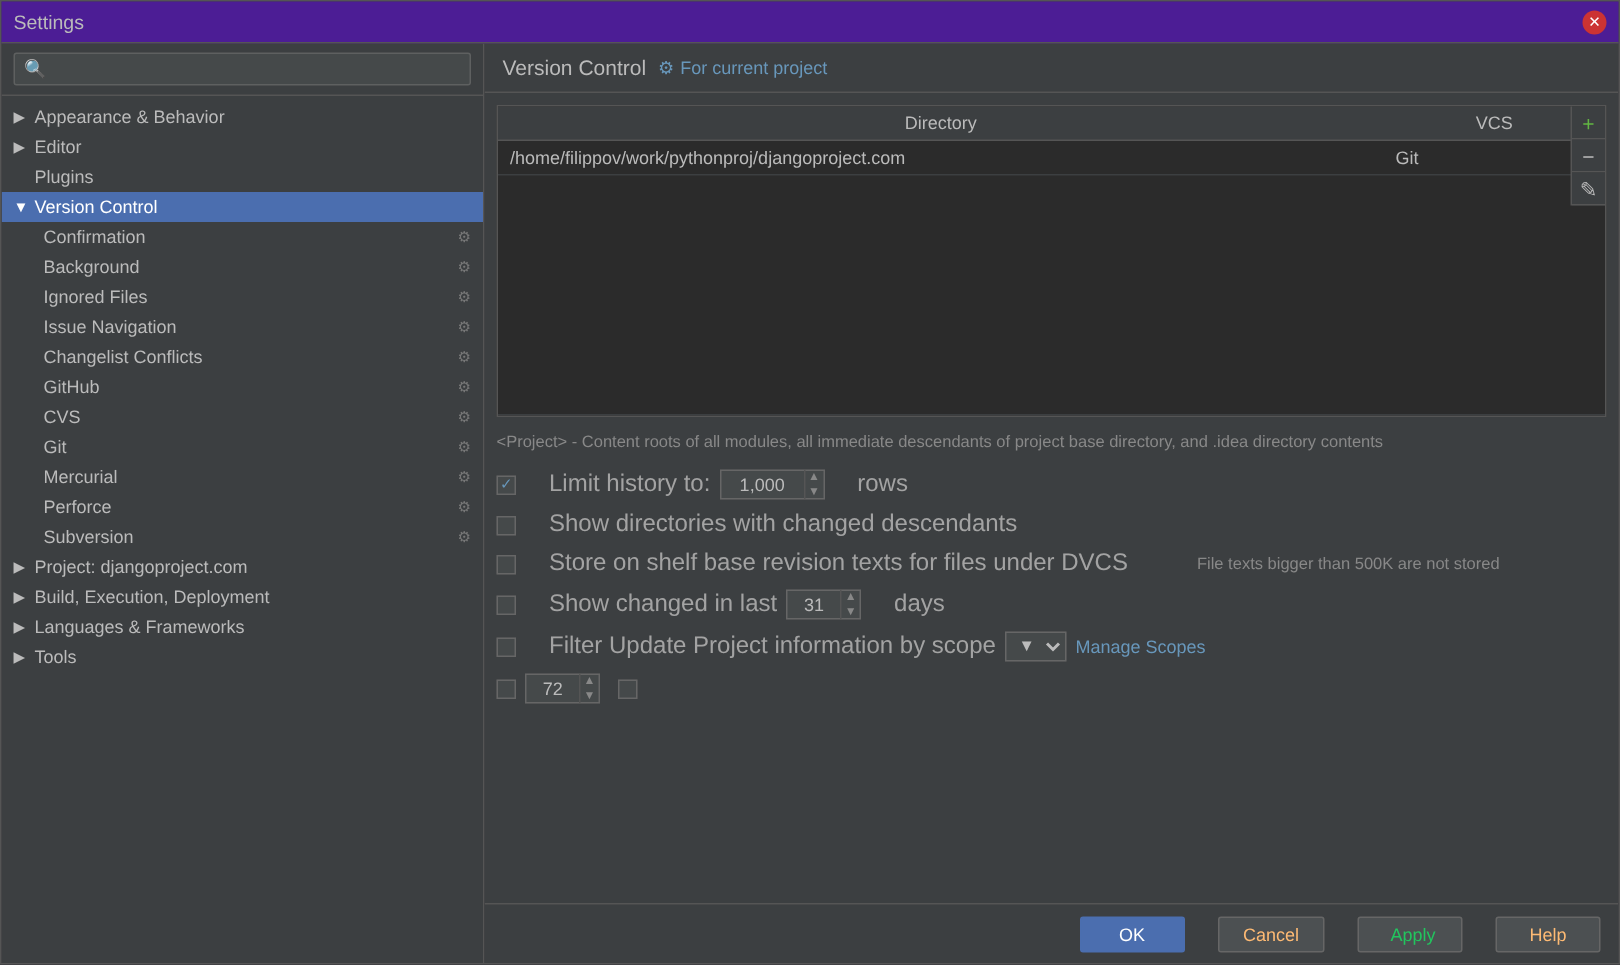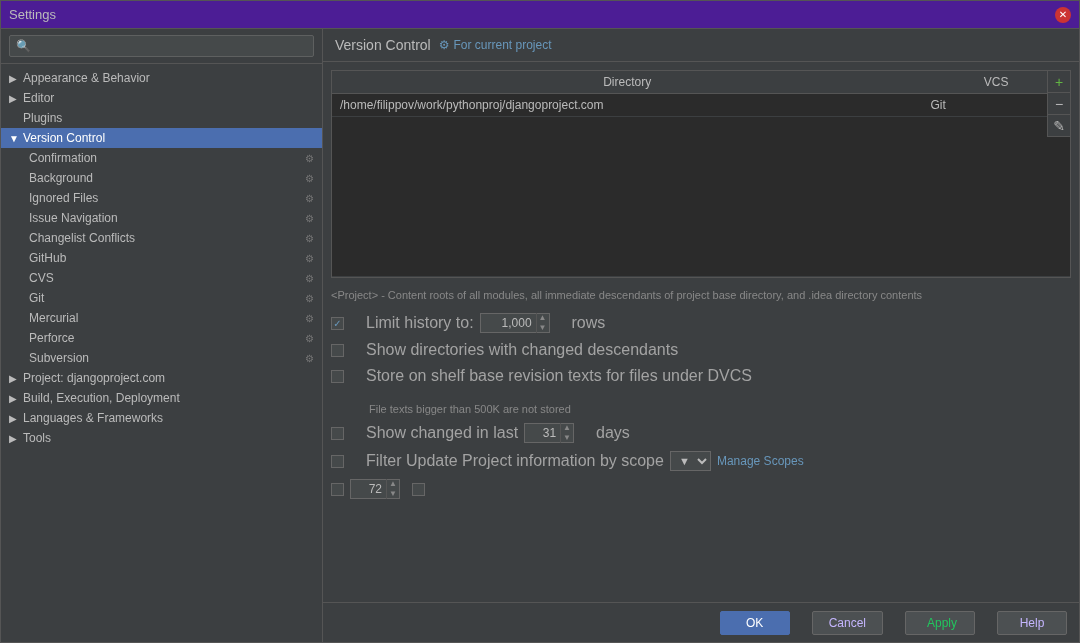--- a/index.html
+++ b/index.html
@@ -273,21 +273,21 @@
       height: 20px;
     }
 
     .spinbox input {
       background: transparent;
       border: none;
       color: #bbbbbb;
       font-size: 12px;
       width: 55px;
       padding: 0 4px;
-      text-align: right;
+      text-align: center;
       outline: none;
     }
 
     .spinbox-arrows {
       display: flex;
       flex-direction: column;
       border-left: 1px solid #555;
     }
 
     .spinbox-arrow {
@@ -328,21 +328,21 @@
       gap: 22px;
       background: #3c3f41;
       flex-shrink: 0;
     }
 
     .btn {
       padding: 4px 16px;
       font-size: 12px;
       border: 1px solid #666;
       background: #4c5052;
-      color: #c4b5fd;
+      color: #fdba74;
       cursor: pointer;
       border-radius: 2px;
       min-width: 70px;
     }
 
     .btn.primary {
       background: #4b6eaf;
       border-color: #4b6eaf;
       color: #fff;
     }
@@ -514,21 +514,21 @@
               </div>
             </div>
             <label>rows</label>
           </div>
 
           <div class="option-row">
             <div class="checkbox"></div>
             <label>Show directories with changed descendants</label>
           </div>
 
-          <div style="display:flex;flex-direction:column;gap:18px">
+          <div style="display:flex;flex-direction:row;gap:8px">
             <div class="option-row">
               <div class="checkbox"></div>
               <label>Store on shelf base revision texts for files under DVCS</label>
             </div>
             <div class="option-row">
               <div class="sub-label" style="margin-left:38px;color:#888;font-size:11px">File texts bigger than 500K are not stored</div>
             </div>
           </div>
 
           <div class="option-row">

